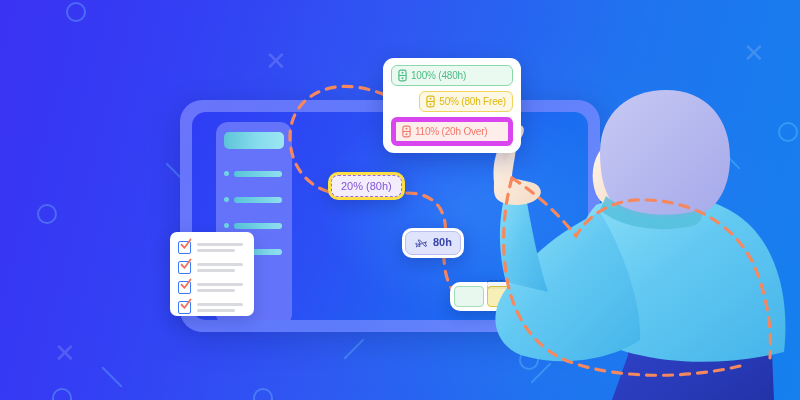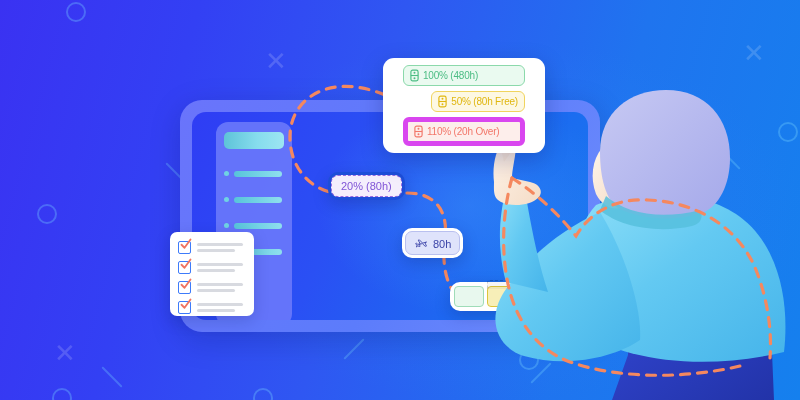--- a/index.html
+++ b/index.html
@@ -48,40 +48,40 @@
   #doc{position:absolute;left:170px;top:232px;width:84px;height:84px;background:#fff;
        border-radius:7px;box-shadow:0 5px 16px rgba(10,20,90,.18);}
   .chk-row{position:absolute;left:8px;display:flex;align-items:center;gap:6px;}
   .chk-box{position:relative;width:11px;height:11px;border:1.6px solid #3e7bfa;border-radius:2px;flex:0 0 auto;}
   .chk-mark{position:absolute;left:1px;top:-4px;width:12px;height:12px;}
   .chk-lines{display:flex;flex-direction:column;gap:3px;}
   .chk-l1{width:46px;height:3px;border-radius:2px;background:#d8dae0;}
   .chk-l2{width:38px;height:3px;border-radius:2px;background:#d8dae0;}
 
   
-  #tipcard{position:absolute;left:383px;top:58px;width:122px;padding:7px 20px;
+  #tipcard{position:absolute;left:383px;top:58px;width:122px;padding:7px 8px;
            background:#fff;border-radius:11px;box-shadow:0 7px 22px rgba(10,20,90,.25);
            display:flex;flex-direction:column;gap:5px;}
   .pill{display:flex;align-items:center;gap:4px;border-radius:6px;
         padding:3px 6px;font-size:10px;white-space:nowrap;letter-spacing:-.2px;}
   .pill.green{background:#eafaf0;border:1px solid #8bd9ab;color:#4cbd84;}
   .pill.amber{background:#fdf8e3;border:1px solid #f0d45e;color:#e0b711;align-self:flex-end;}
   .pill.red{background:#fdeeeb;border:5px solid #d946ef;color:#f2776a;}
   .pill svg{flex:0 0 auto;}
 
   
-  #badge-pct{position:absolute;left:328px;top:172px;background:#1d4ed8;border-radius:10px;padding:3px;
+  #badge-pct{position:absolute;left:328px;top:172px;background:#fde047;border-radius:10px;padding:3px;
              box-shadow:0 5px 16px rgba(10,20,90,.22);}
   #badge-pct .inner{border:1.6px dashed #9b6ae0;border-radius:7px;background:#f4eefc;
              color:#8155d6;font-size:11px;padding:4px 9px;white-space:nowrap;}
 
   #badge-fly{position:absolute;left:402px;top:228px;background:#fff;border-radius:10px;padding:3px;
              box-shadow:0 5px 16px rgba(10,20,90,.22);}
   #badge-fly .inner{border:1.2px solid #b9c0ef;border-radius:7px;background:#dfe3fb;
-             color:#3b44a8;font-size:11px;padding:4px 8px;display:flex;align-items:flex-end;gap:5px;white-space:nowrap;}
+             color:#3b44a8;font-size:11px;padding:4px 8px;display:flex;align-items:flex-start;gap:5px;white-space:nowrap;font-weight:bold;}
 
   #tray{position:absolute;left:450px;top:282px;background:#fff;border-radius:10px;padding:4px;
         display:flex;gap:3px;box-shadow:0 5px 16px rgba(10,20,90,.22);}
   .tray-cell{width:28px;height:19px;border-radius:4px;position:relative;}
   .tray-cell.g{background:#e8f8ee;border:1px solid #9fdcb8;}
   .tray-cell.y{background:#f7efb8;border:1px solid #ddc53c;}
   .tray-cell.r{background:#fdeeea;border:1px solid #f6b0a3;}
   .tray-top{position:absolute;left:-1px;right:-1px;top:-7px;height:8px;border-radius:3px 3px 0 0;
             border:1px dashed rgba(0,0,0,.18);border-bottom:none;background:rgba(0,0,0,.04);}
 

